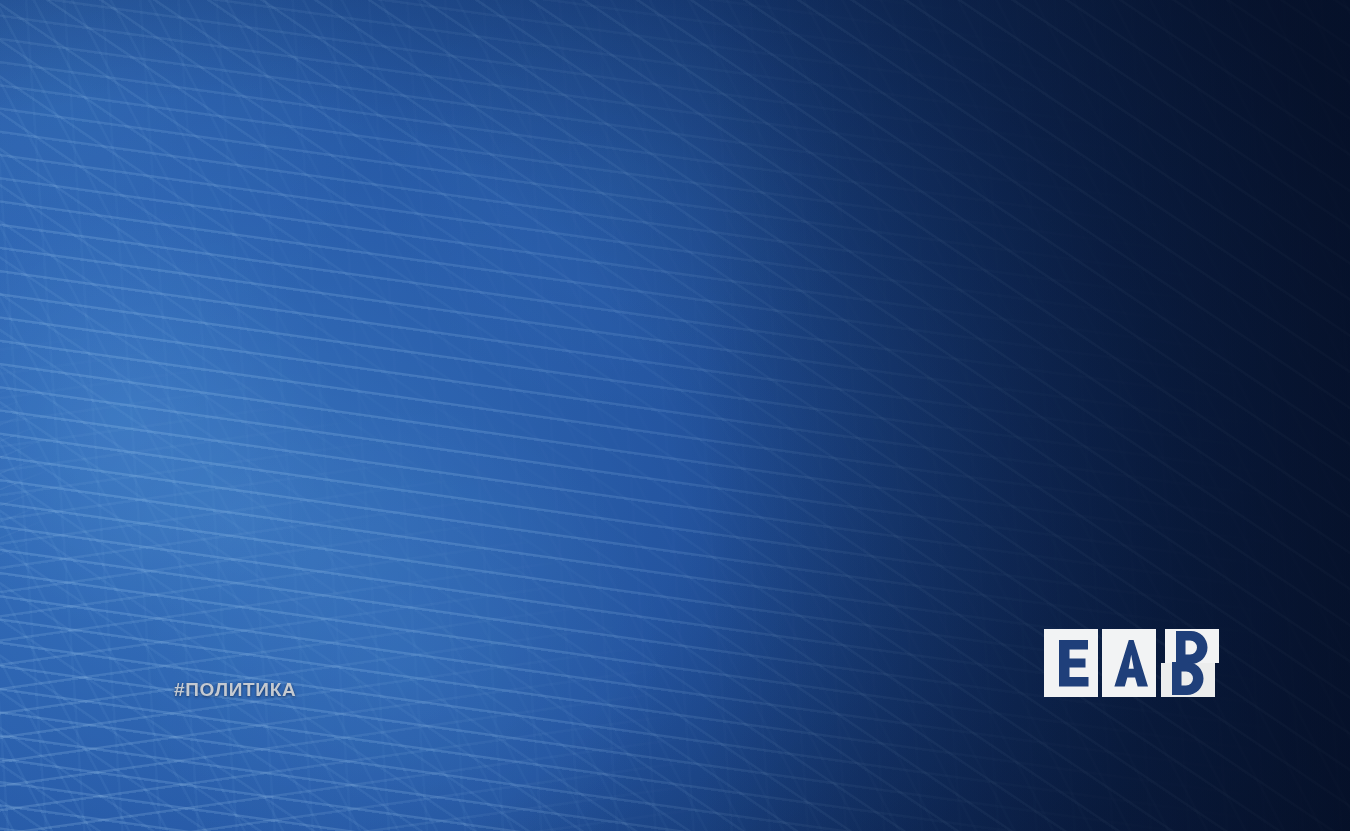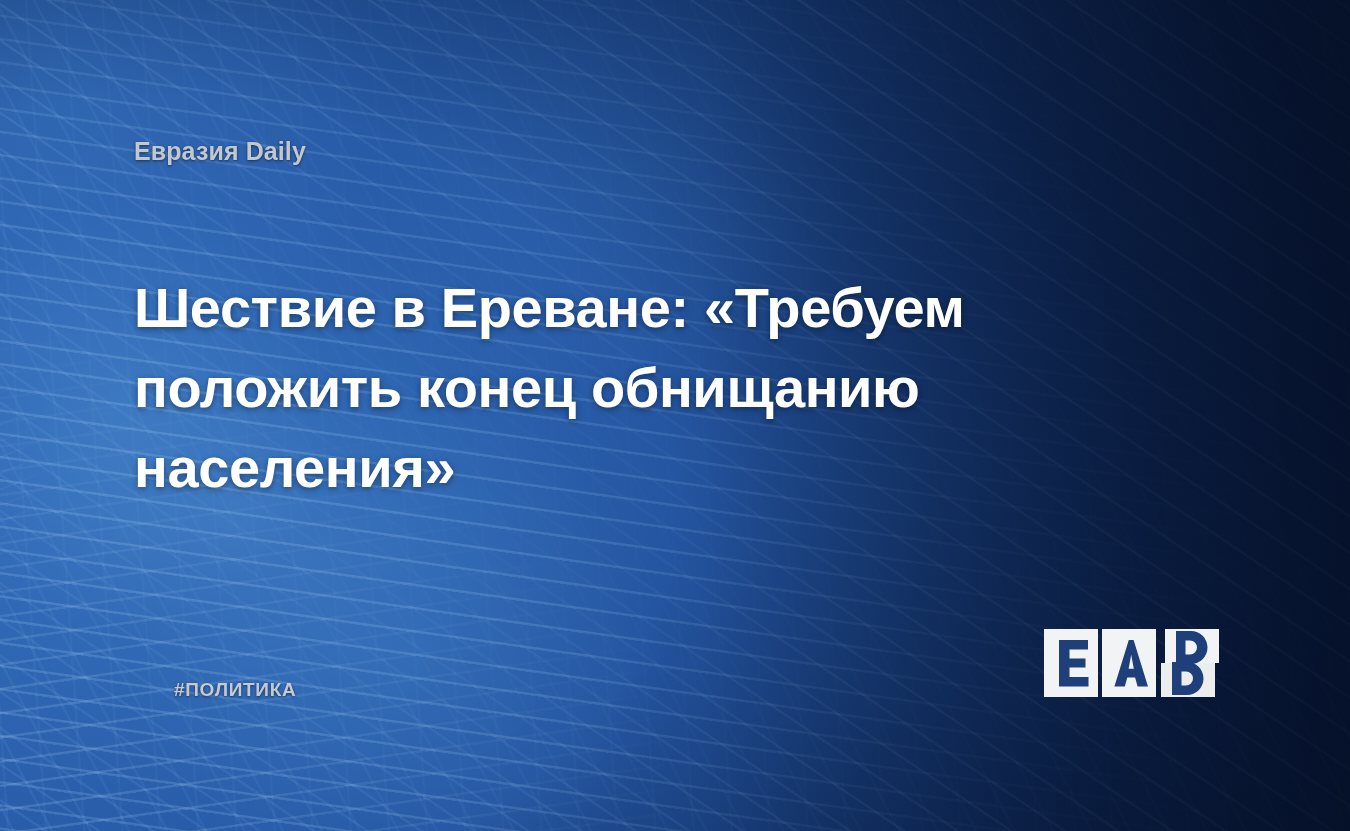--- a/index.html
+++ b/index.html
@@ -242,23 +242,21 @@
   <div class="trails" id="trails-b"></div>
   <div class="trails" id="trails-c"></div>
   <div class="trails" id="trails-d"></div>
   <div class="trails" id="trails-e"></div>
   <div class="trails" id="trails-hub"></div>
 
   <div class="bg-layer" id="bg-vignette"></div>
 
   <div id="content">
 
-    <div id="site-logo">Евразия Daily</div>
-
-    <h1 id="headline">Шествие в Ереване: «Требуем положить конец обнищанию населения»</h1>
+
 
     <div id="category-tag">#ПОЛИТИКА</div>
 
     <div id="ead-logo">
       <svg viewBox="0 0 182 68" xmlns="http://www.w3.org/2000/svg">
 
         <rect x="0" y="0" width="54" height="68" fill="#f2f3f4"></rect>
         <path d="M15 11 H44 V20.5 H25.5 V29.5 H41.5 V38.5 H25.5 V48 H44.5 V57.5 H15 Z" fill="#1f3f7a"></path>
 
         <rect x="58" y="0" width="54" height="68" fill="#f2f3f4"></rect>

